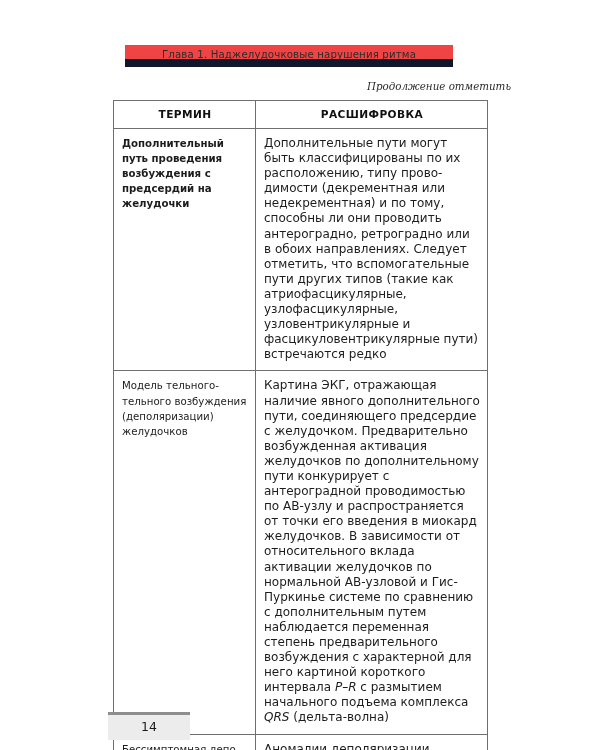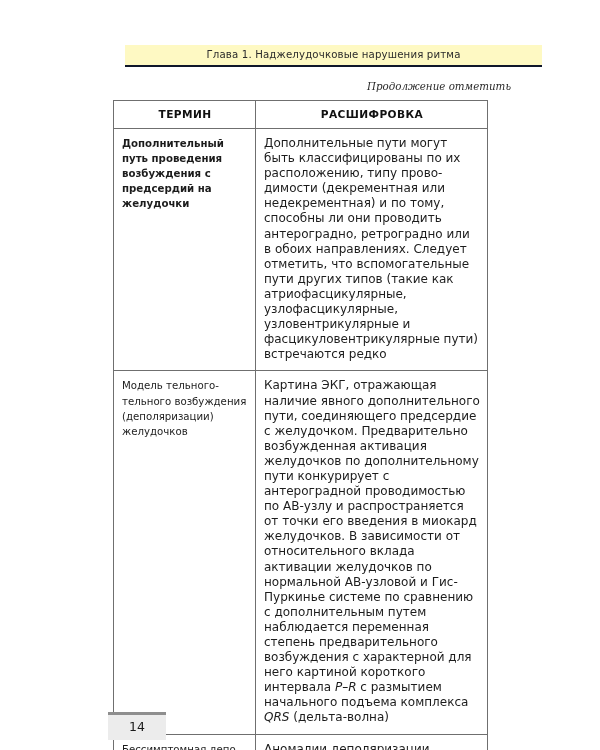--- a/index.html
+++ b/index.html
@@ -23,24 +23,24 @@
     width: 600px;
     height: 750px;
     box-sizing: border-box;
   }
 
   
   .runhead {
     position: absolute;
     left: 125px;
     top: 45px;
-    width: 417px;
+    width: 328px;
     height: 22px;
-    background: #fef9c3;
-    border-bottom: 2px solid #0f172a;
+    background: #ef4444;
+    border-bottom: 8px solid #0f172a;
     box-sizing: border-box;
   }
   .runhead-text {
     display: block;
     width: 100%;
     text-align: center;
     font-size: 10.2px;
     line-height: 20px;
     color: #2b2b2b;
     letter-spacing: 0.15px;
@@ -101,21 +101,21 @@
     color: #1c1c1c;
     hyphens: manual;
   }
   .desc i { font-style: italic; }
 
   
   .folio {
     position: absolute;
     left: 108px;
     top: 712px;
-    width: 58px;
+    width: 82px;
     height: 28px;
     background: #ececec;
     border-top: 3px solid #8e8e8e;
     box-sizing: border-box;
   }
   .folio-num {
     display: block;
     text-align: center;
     font-size: 12.5px;
     line-height: 24px;

